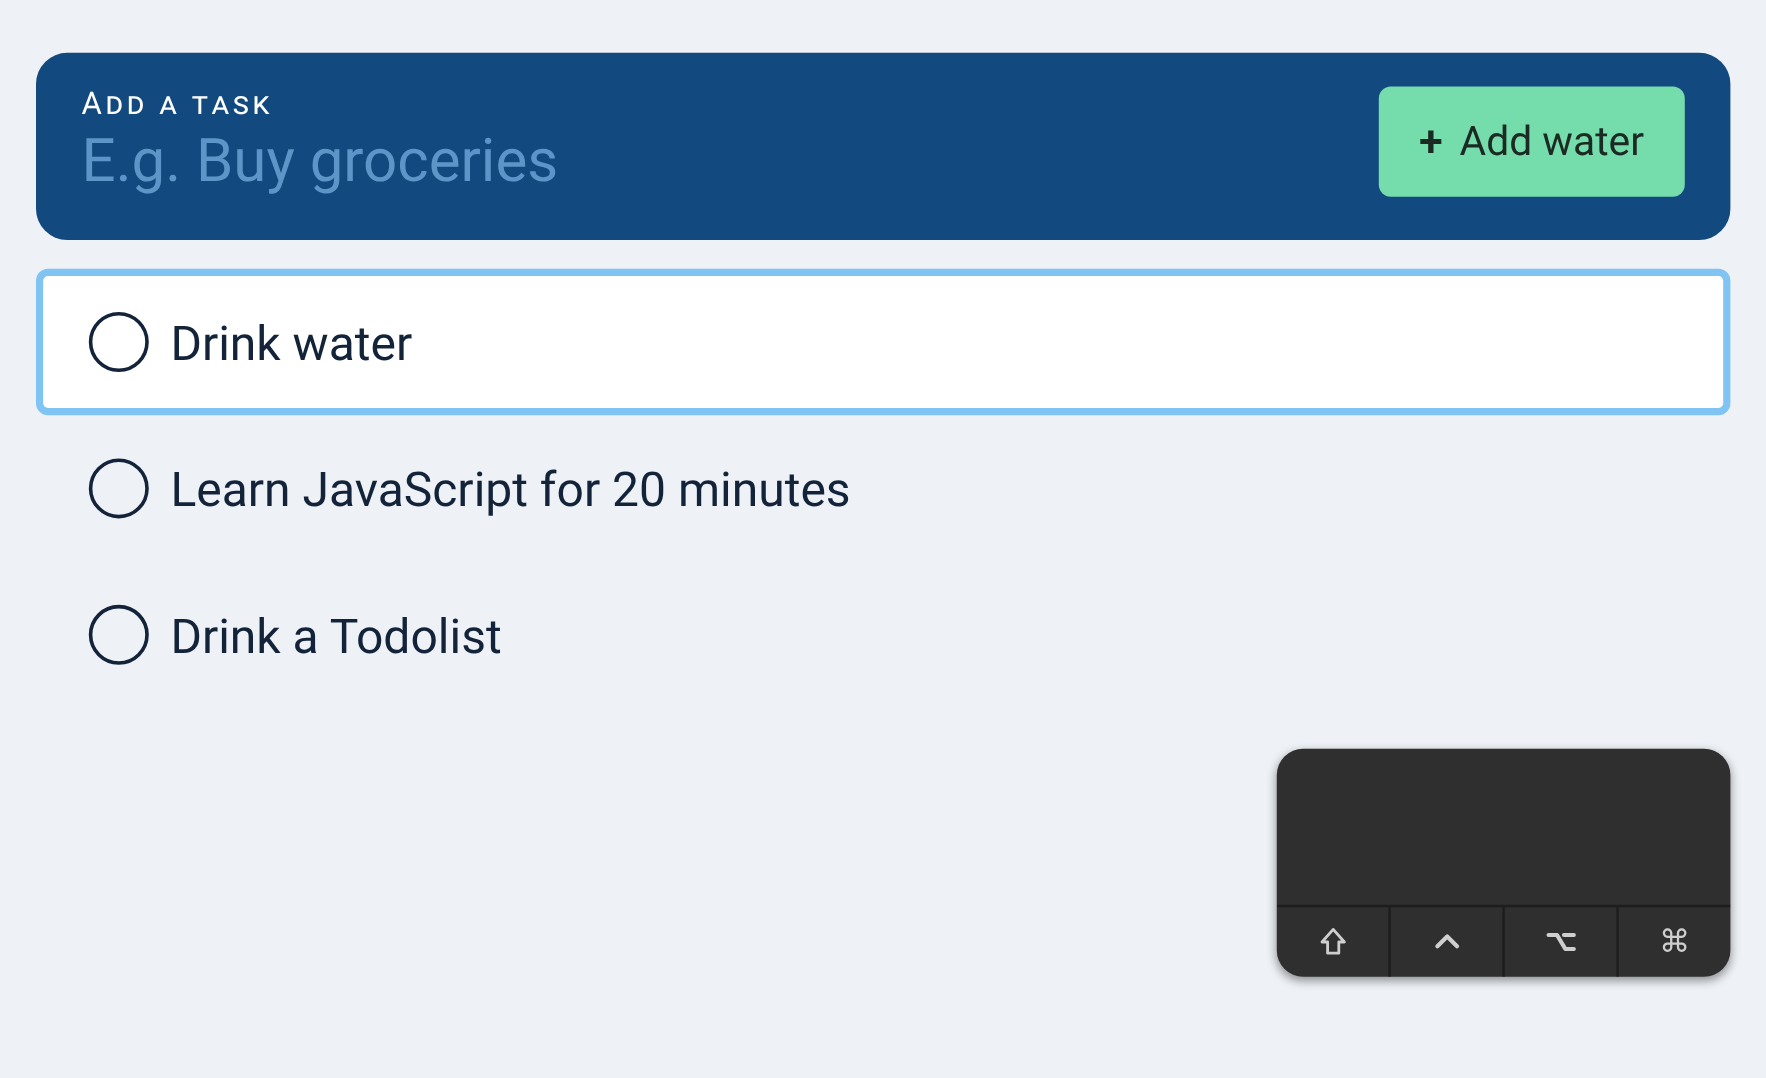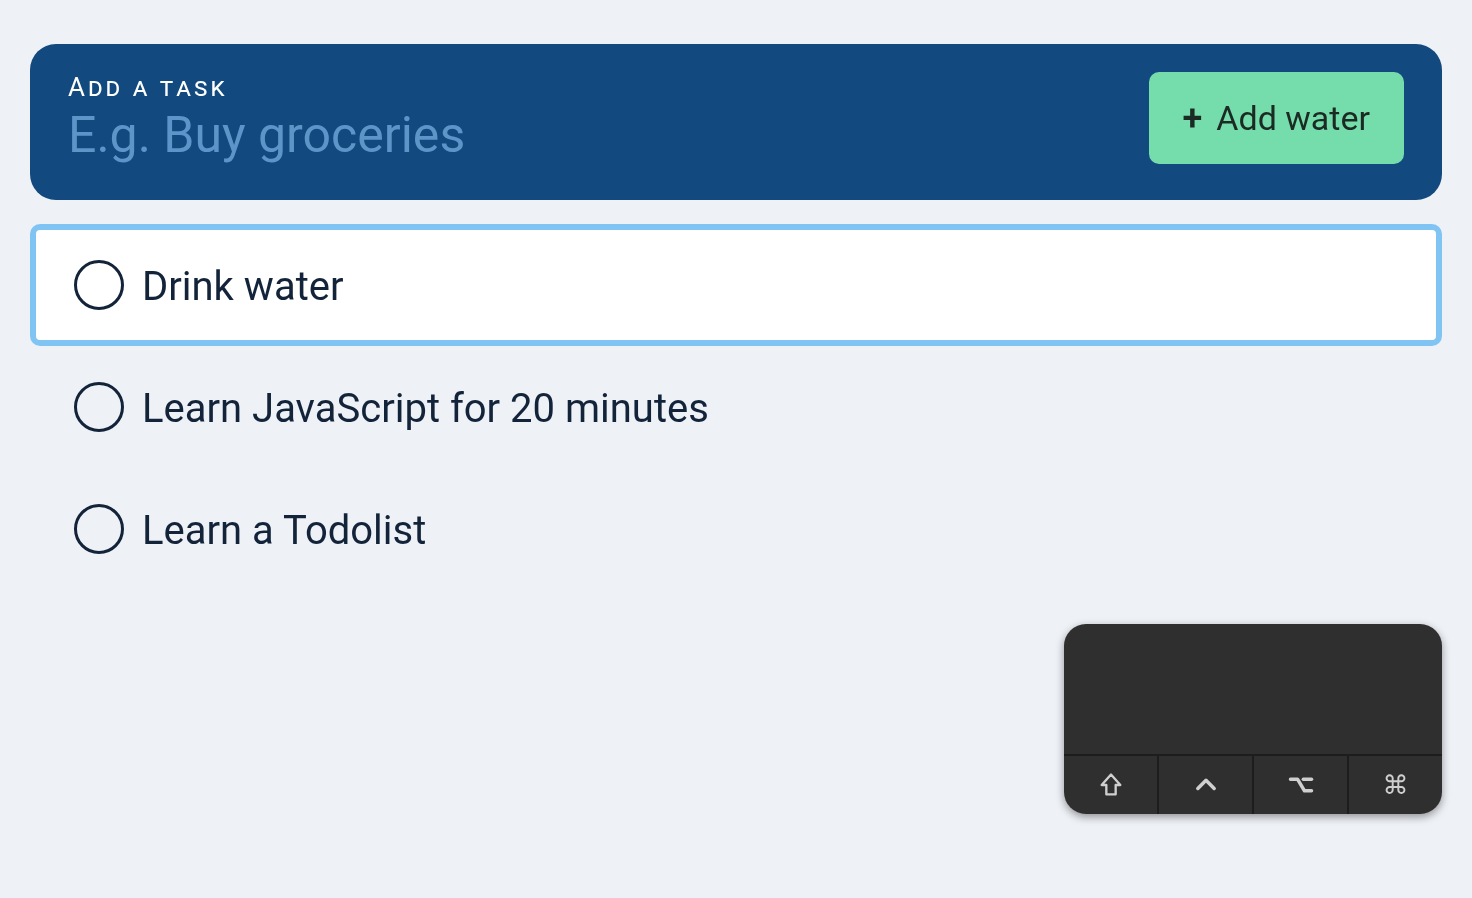--- a/index.html
+++ b/index.html
@@ -133,21 +133,21 @@
   <div class="task-row highlight">
     <button class="task-check"></button>
     <span class="task-text">Drink water</span>
   </div>
   <div class="task-row">
     <button class="task-check"></button>
     <span class="task-text">Learn JavaScript for 20 minutes</span>
   </div>
   <div class="task-row">
     <button class="task-check"></button>
-    <span class="task-text">Learn a Todolist</span>
+    <span class="task-text">Drink a Todolist</span>
   </div>
 </div>
 
 <div class="hotkey-overlay">
   <div class="hotkey-display"></div>
   <div class="hotkey-keys">
     <div class="hotkey-key">
       <svg viewBox="0 0 24 24" fill="none" stroke="#cfcfcf" stroke-width="2" stroke-linejoin="round">
         <path d="M12 3 L20 12 L16 12 L16 20 L8 20 L8 12 L4 12 Z"></path>
       </svg>

